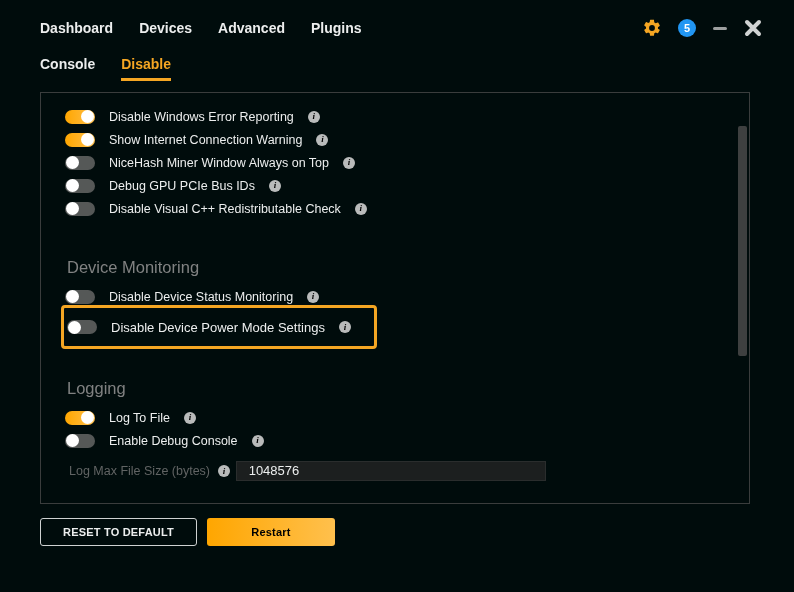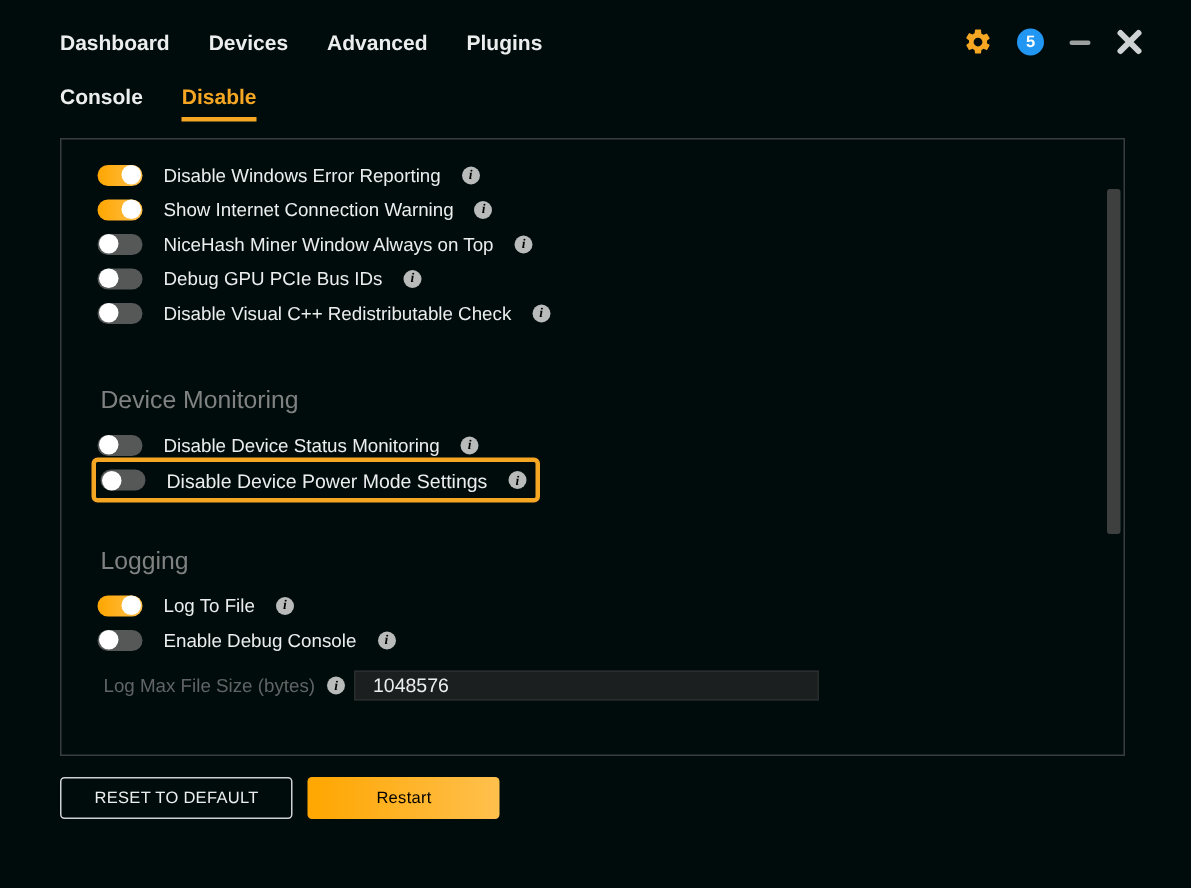--- a/index.html
+++ b/index.html
@@ -169,25 +169,25 @@
     display: inline-flex;
     align-items: center;
     justify-content: center;
     line-height: 1;
   }
 
   
   .highlight-box {
     border: 3px solid var(--highlight);
     border-radius: 4px;
-    padding: 3px 6px 3px 3px;
+    padding: 3px 23px 3px 3px;
     display: inline-flex;
     align-items: center;
     gap: 14px;
-    height: 30px;
+    height: 44px;
     margin-left: -4px;
     margin-top: -3px;
   }
 
   
   .field-label {
     font-size: 12.5px;
     color: var(--text-muted);
     display: inline-flex;
     align-items: center;
@@ -209,21 +209,21 @@
   .footer {
     display: flex;
     gap: 0;
     padding: 14px 0 0 40px;
   }
   .btn {
     height: 28px;
     display: inline-flex;
     align-items: center;
     justify-content: center;
-    font-weight: 400;
+    font-weight: 700;
     font-size: 11px;
     border-radius: 3px;
     cursor: pointer;
     padding: 0 22px;
     letter-spacing: 0.2px;
   }
   .btn-outline {
     border: 1px solid #cfd2d2;
     color: var(--text);
     background: transparent;

